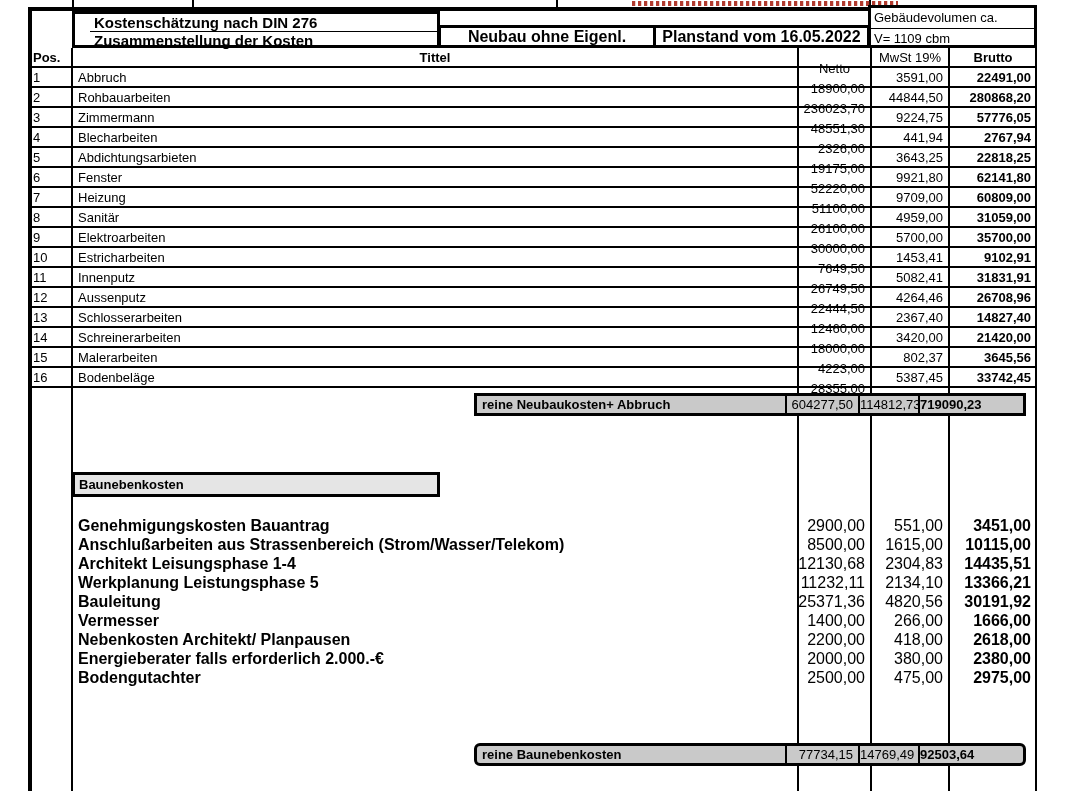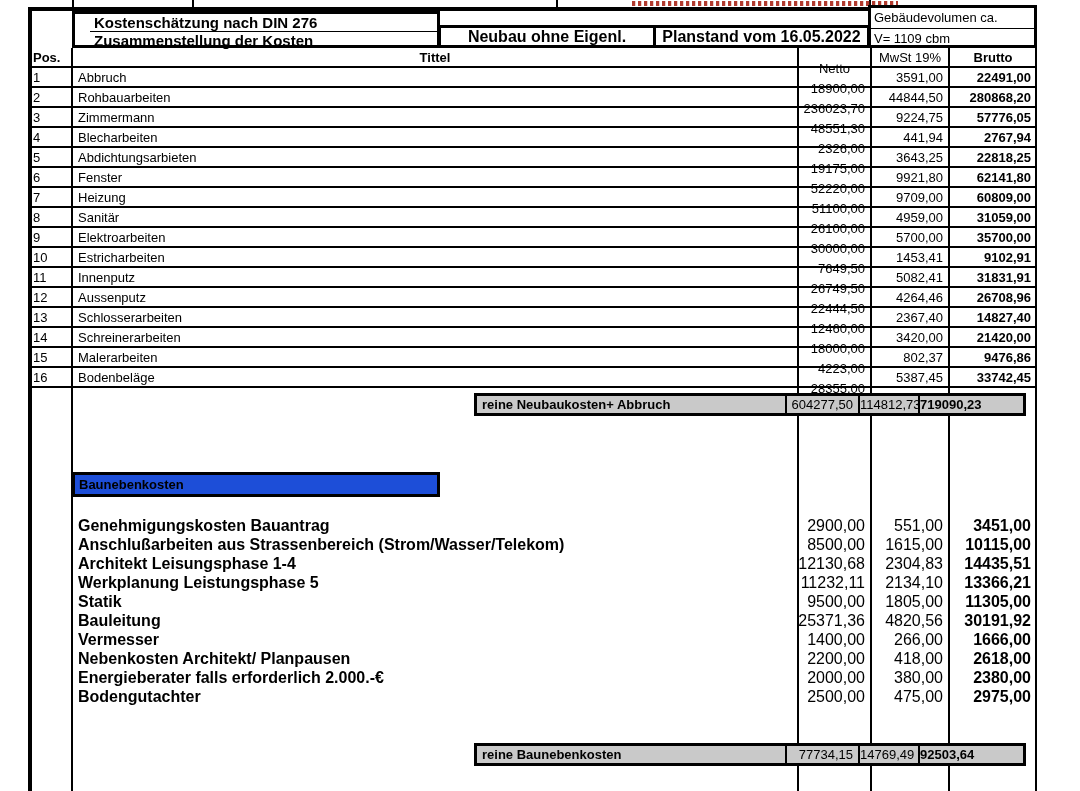--- a/index.html
+++ b/index.html
@@ -38,21 +38,21 @@
   
   .sumrow{position:absolute;left:474px;width:552px;height:23px;box-sizing:border-box;
           border:3px solid #000;display:flex;z-index:3;font-size:13px;}
   .s-label{width:310px;box-sizing:border-box;border-right:2px solid #000;font-weight:bold;
            padding:1px 0 0 5px;white-space:nowrap;overflow:hidden;}
   .s-num{width:73px;box-sizing:border-box;border-right:2px solid #000;text-align:right;padding:1px 5px 0 0;}
   .s-num2{width:60px;box-sizing:border-box;border-right:2px solid #000;text-align:right;padding:1px 5px 0 0;}
   .s-num3{flex:1;padding:1px 5px 0 0;font-weight:bold;}
   
   .secbox{position:absolute;left:72px;top:472px;width:368px;height:25px;box-sizing:border-box;
-          border:3px solid #000;background:#1d4ed8;z-index:2;font-weight:bold;font-size:13px;
+          border:3px solid #000;background:#e5e5e5;z-index:2;font-weight:bold;font-size:13px;
           display:flex;align-items:center;padding-left:4px;}
   
   .redcut{position:absolute;left:632px;top:1px;width:266px;height:5px;z-index:2;
           background:repeating-linear-gradient(90deg,#b23a2e 0 3px,rgba(178,58,46,.25) 3px 4px,transparent 4px 6px);}
   .topvline{position:absolute;top:0;width:2px;height:7px;background:#000;z-index:1;}
 </style>
 </head>
 <body>
 
 <div class="page">
@@ -186,21 +186,21 @@
         <div class="c-tit">Schreinerarbeiten</div>
         <div class="c-num">18000,00</div>
         <div class="c-num2">3420,00</div>
         <div class="c-num3">21420,00</div>
       </div>
     <div class="grow">
         <div class="c-pos">15</div>
         <div class="c-tit">Malerarbeiten</div>
         <div class="c-num">4223,00</div>
         <div class="c-num2">802,37</div>
-        <div class="c-num3">9476,86</div>
+        <div class="c-num3">3645,56</div>
       </div>
     <div class="grow">
         <div class="c-pos">16</div>
         <div class="c-tit">Bodenbeläge</div>
         <div class="c-num">28355,00</div>
         <div class="c-num2">5387,45</div>
         <div class="c-num3">33742,45</div>
       </div>
   </div>
 
@@ -237,27 +237,20 @@
       </div>
     <div class="lrow">
         <div class="c-pos"></div>
         <div class="c-tit">Werkplanung Leistungsphase 5</div>
         <div class="c-num">11232,11</div>
         <div class="c-num2">2134,10</div>
         <div class="c-num3">13366,21</div>
       </div>
     <div class="lrow">
         <div class="c-pos"></div>
-        <div class="c-tit">Statik</div>
-        <div class="c-num">9500,00</div>
-        <div class="c-num2">1805,00</div>
-        <div class="c-num3">11305,00</div>
-      </div>
-    <div class="lrow">
-        <div class="c-pos"></div>
         <div class="c-tit">Bauleitung</div>
         <div class="c-num">25371,36</div>
         <div class="c-num2">4820,56</div>
         <div class="c-num3">30191,92</div>
       </div>
     <div class="lrow">
         <div class="c-pos"></div>
         <div class="c-tit">Vermesser</div>
         <div class="c-num">1400,00</div>
         <div class="c-num2">266,00</div>
@@ -279,20 +272,20 @@
       </div>
     <div class="lrow">
         <div class="c-pos"></div>
         <div class="c-tit">Bodengutachter</div>
         <div class="c-num">2500,00</div>
         <div class="c-num2">475,00</div>
         <div class="c-num3">2975,00</div>
       </div>
   </div>
 
-  <div class="sumrow" style="top:743px;background:#c9c9c9;">
+  <div class="sumrow" style="top:743px;background:#c9c9c9;border-radius:6px;">
     <div class="s-label">reine Baunebenkosten</div>
     <div class="s-num">77734,15</div>
     <div class="s-num2">14769,49</div>
     <div class="s-num3">92503,64</div>
   </div>
 
 </div>
 
 </body></html>

